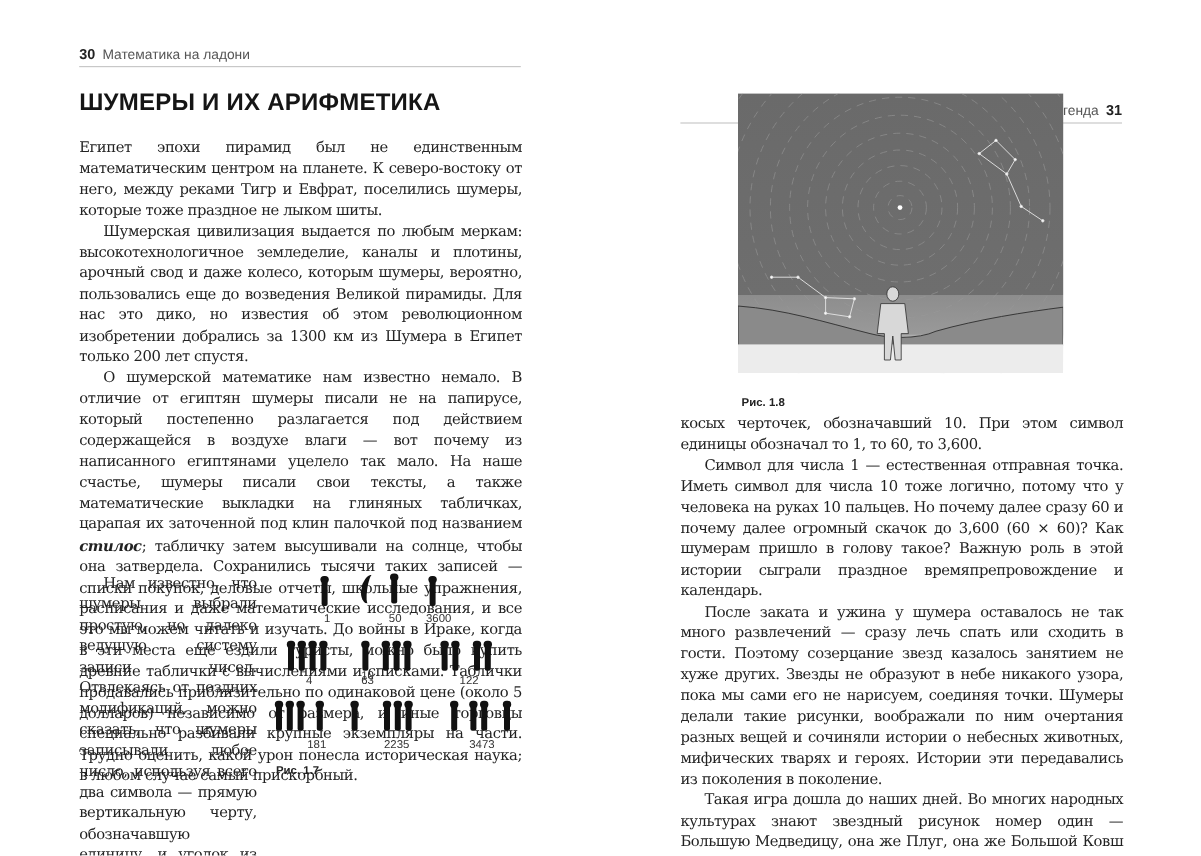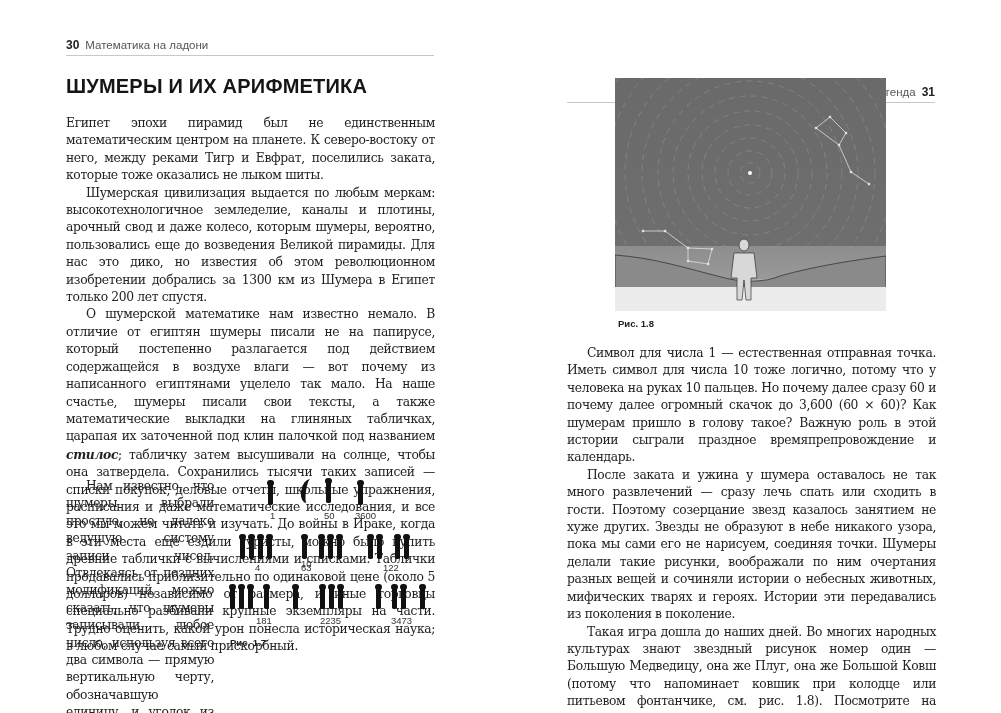--- a/index.html
+++ b/index.html
@@ -63,21 +63,21 @@
 <body>
 
 <div class="page page-left">
   <div class="running-head">
     <span class="num">30</span><span>Математика на ладони</span>
   </div>
 
   <div class="section-title">ШУМЕРЫ И ИХ АРИФМЕТИКА</div>
 
   <div class="text left-text">
-    <p>Египет эпохи пирамид был не единственным математическим центром на планете. К северо-востоку от него, между реками Тигр и Евфрат, поселились заката, которые тоже оказались не лыком шиты.</p>
+    <p>Египет эпохи пирамид был не единственным математическим центром на планете. К северо-востоку от него, между реками Тигр и Евфрат, поселились шумеры, которые тоже праздное не лыком шиты.</p>
     <p class="indent">Шумерская цивилизация выдается по любым меркам: высокотехнологичное земледелие, каналы и плотины, арочный свод и даже колесо, которым шумеры, вероятно, пользовались еще до возведения Великой пирамиды. Для нас это дико, но известия об этом революционном изобретении добрались за 1300 км из Шумера в Египет только 200 лет спустя.</p>
     <p class="indent"><span>О шумерской математике нам известно немало. В отличие от египтян шумеры писали не на папирусе, который постепенно разлагается под действием содержащейся в воздухе влаги — вот почему из написанного египтянами уцелело так мало. На наше счастье, шумеры писали свои тексты, а также математические выкладки на глиняных табличках, царапая их заточенной под клин палочкой под названием </span><em>стилос</em><span>; табличку затем высушивали на солнце, чтобы она затвердела. Сохранились тысячи таких записей — списки покупок, деловые отчеты, школьные упражнения, расписания и даже математические исследования, и все это мы можем читать и изучать. До войны в Ираке, когда в эти места еще ездили туристы, можно было купить древние таблички с вычислениями и списками. Таблички продавались приблизительно по одинаковой цене (около 5 долларов) независимо от размера, и иные торговцы специально разбивали крупные экземпляры на части. Трудно оценить, какой урон понесла историческая наука; в любом случае самый прискорбный.</span></p>
   </div>
 
   <div class="text left-narrow">
     <p class="indent">Нам известно, что шумеры выбрали простую, но далеко ведущую систему записи чисел. Отвлекаясь от поздних модификаций, можно сказать, что шумеры записывали любое число, используя всего два символа — прямую вертикальную черту, обозначавшую единицу, и уголок из двух</p>
   </div>
 
   <div class="tally-fig">
 
@@ -171,20 +171,21 @@
 
       <path d="M0,177 C40,180 70,190 110,200 C125,204 150,205 165,198 C200,188 240,182 271,178 L271,210 L0,210 Z" fill="#8a8a8a" stroke="#333" stroke-width="0.8"></path>
       <rect x="0" y="209" width="271" height="24" fill="#ececec"></rect>
 
       <g stroke="#333" stroke-width="0.7" fill="#d8d8d8">
         <ellipse cx="129" cy="167" rx="5" ry="6"></ellipse>
         <path d="M119,175 L139,175 L142,200 L136,200 L136,222 L131,222 L129,202 L127,222 L122,222 L122,200 L116,200 Z"></path>
       </g>
     </svg>
   </div>
-  <span class="fig-caption" style="left:118px;top:318px;">Рис. 1.8</span>
+  <span class="fig-caption" style="left:118px;top:330px;">Рис. 1.8</span>
 
   <div class="text right-text">
+    <p>косых черточек, обозначавший 10. При этом символ единицы обозначал то 1, то 60, то 3,600.</p>
     <p class="indent">Символ для числа 1 — естественная отправная точка. Иметь символ для числа 10 тоже логично, потому что у человека на руках 10 пальцев. Но почему далее сразу 60 и почему далее огромный скачок до 3,600 (60 × 60)? Как шумерам пришло в голову такое? Важную роль в этой истории сыграли праздное времяпрепровождение и календарь.</p>
     <p class="indent">После заката и ужина у шумера оставалось не так много развлечений — сразу лечь спать или сходить в гости. Поэтому созерцание звезд казалось занятием не хуже других. Звезды не образуют в небе никакого узора, пока мы сами его не нарисуем, соединяя точки. Шумеры делали такие рисунки, воображали по ним очертания разных вещей и сочиняли истории о небесных животных, мифических тварях и героях. Истории эти передавались из поколения в поколение.</p>
     <p class="indent">Такая игра дошла до наших дней. Во многих народных культурах знают звездный рисунок номер один — Большую Медведицу, она же Плуг, она же Большой Ковш (потому что напоминает ковшик при колодце или питьевом фонтанчике, см. рис. 1.8). Посмотрите на Большую Медведицу и проследите взглядом вдоль изогнутой рукоятки, вниз по стенке ковша и вдоль днища. Теперь проследите взглядом по дальней</p>
   </div>
 </div>
 
 </body></html>

